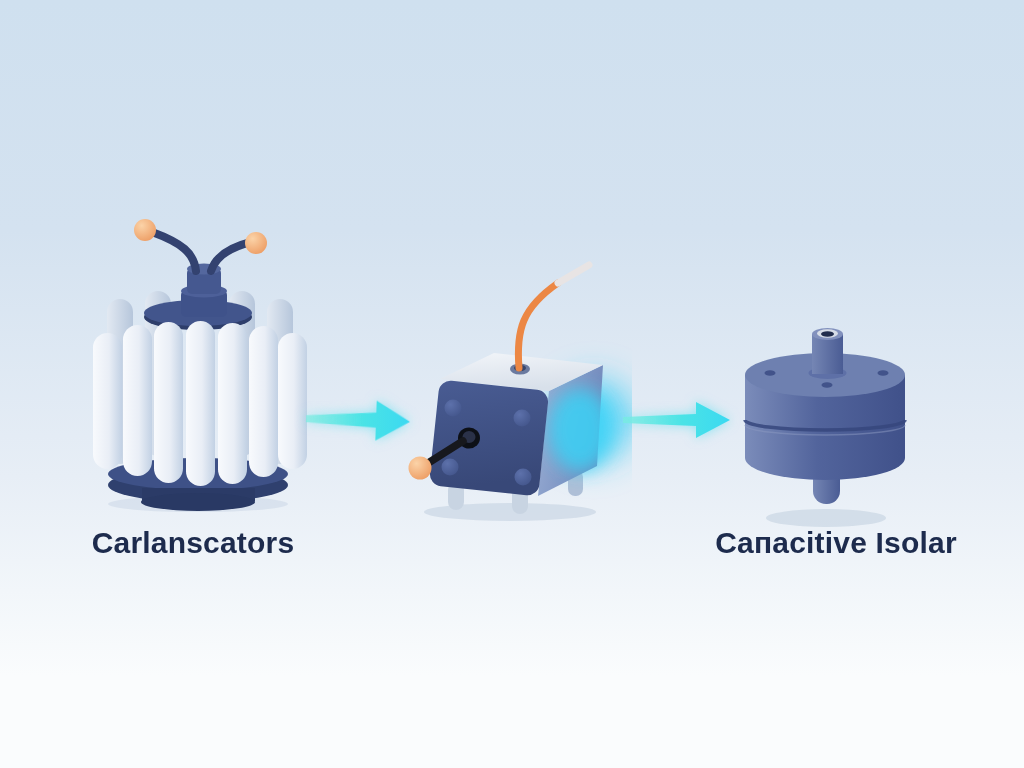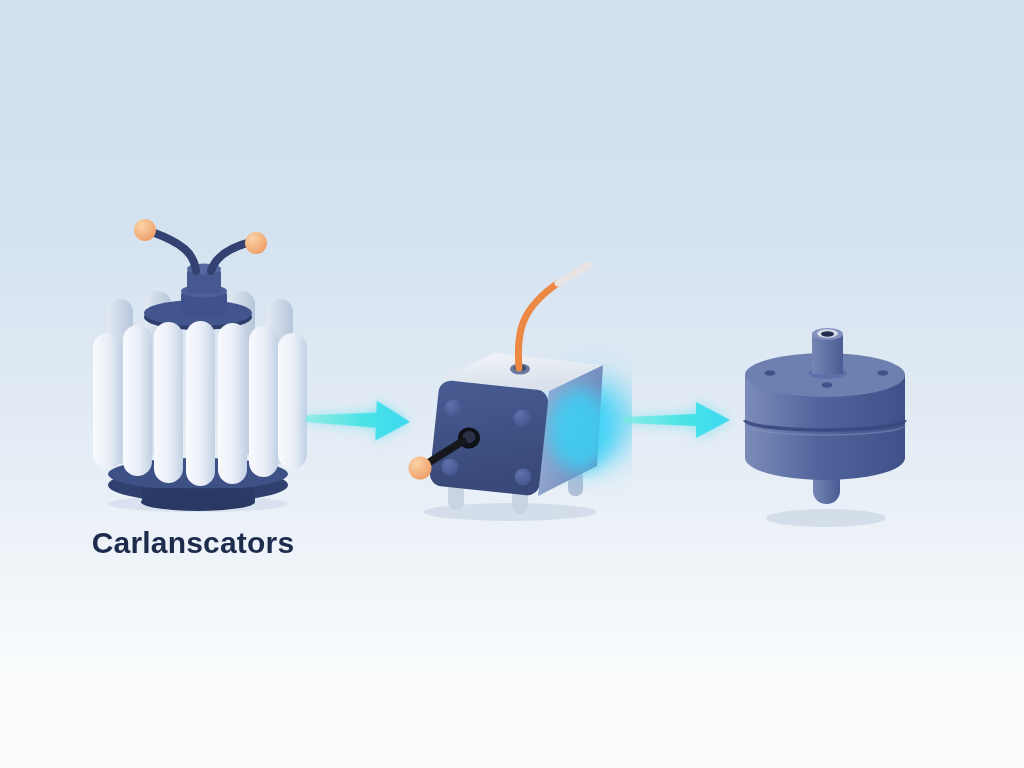--- a/index.html
+++ b/index.html
@@ -203,14 +203,15 @@
     <g>
       <ellipse cx="109.5" cy="60" rx="19" ry="6" fill="#5e70a7"></ellipse>
       <rect x="94" y="21" width="31" height="40" fill="url(#stubG)"></rect>
       <ellipse cx="109.5" cy="21" rx="15.5" ry="6" fill="#8291bd"></ellipse>
       <ellipse cx="109.5" cy="20.5" rx="10.5" ry="4.2" fill="#d7dde7"></ellipse>
       <ellipse cx="109.5" cy="21" rx="6.5" ry="2.8" fill="#222d4c"></ellipse>
     </g>
   </svg>
 
   <div class="label label1">Carlanscators</div>
+  <div class="label label3">Caпacitive Isolar</div>
 
 </div>
 
 </body></html>

